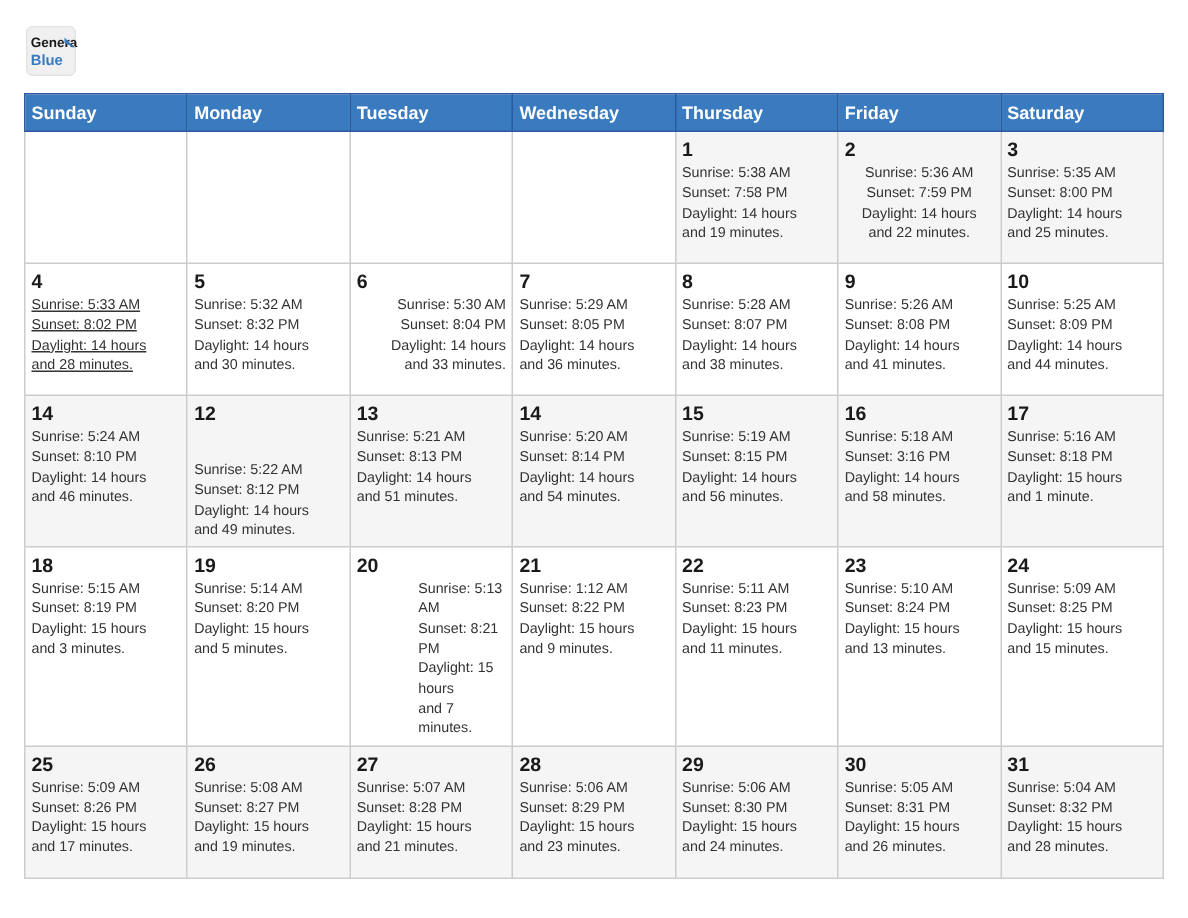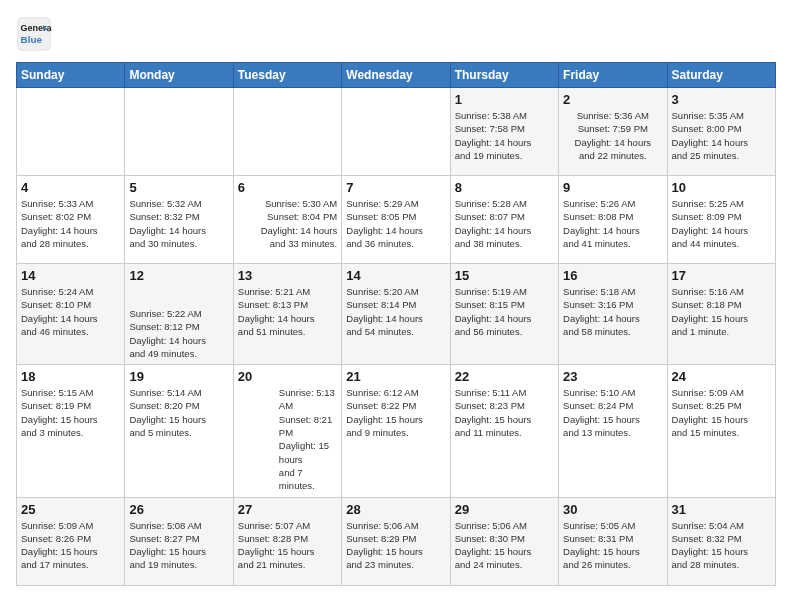--- a/index.html
+++ b/index.html
@@ -134,21 +134,21 @@
           <span class="day-num">3</span>
           <div class="cell-text" style="white-space: pre-line;">Sunrise: 5:35 AM
 Sunset: 8:00 PM
 Daylight: 14 hours
 and 25 minutes.</div>
         </td>
       </tr>
       <tr>
         <td>
           <span class="day-num">4</span>
-          <div class="cell-text" style="white-space: pre-line;">Sunrise: 5:33 AM
+          <div class="cell-text" style="white-space: pre-line; text-decoration: underline;">Sunrise: 5:33 AM
 Sunset: 8:02 PM
 Daylight: 14 hours
 and 28 minutes.</div>
         </td>
         <td>
           <span class="day-num">5</span>
           <div class="cell-text" style="white-space: pre-line;">Sunrise: 5:32 AM
 Sunset: 8:32 PM
 Daylight: 14 hours
 and 30 minutes.</div>
@@ -257,21 +257,21 @@
         </td>
         <td>
           <span class="day-num">20</span>
           <div class="cell-text" style="white-space: pre-line; margin-left: 41px;">Sunrise: 5:13 AM
 Sunset: 8:21 PM
 Daylight: 15 hours
 and 7 minutes.</div>
         </td>
         <td>
           <span class="day-num">21</span>
-          <div class="cell-text" style="white-space: pre-line;">Sunrise: 6:12 AM
+          <div class="cell-text" style="white-space: pre-line;">Sunrise: 1:12 AM
 Sunset: 8:22 PM
 Daylight: 15 hours
 and 9 minutes.</div>
         </td>
         <td>
           <span class="day-num">22</span>
           <div class="cell-text" style="white-space: pre-line;">Sunrise: 5:11 AM
 Sunset: 8:23 PM
 Daylight: 15 hours
 and 11 minutes.</div>

